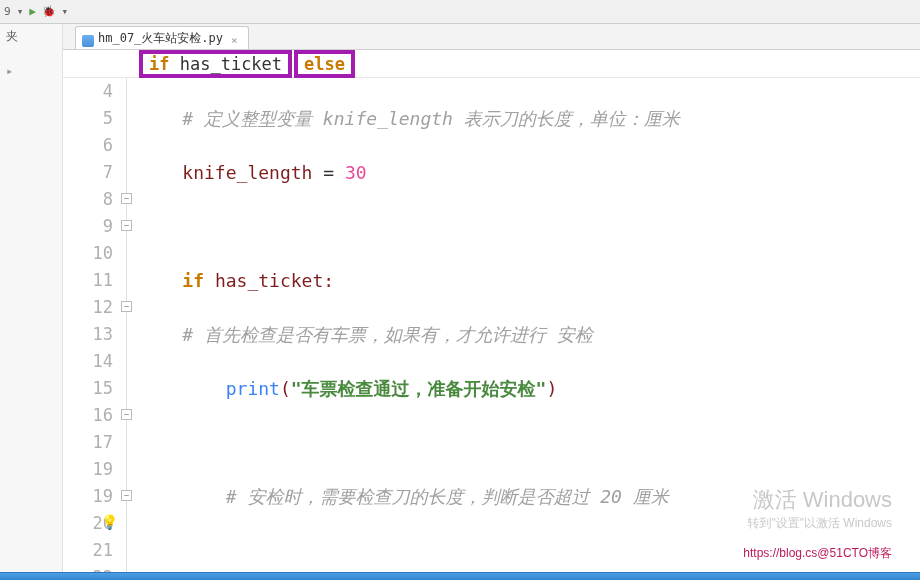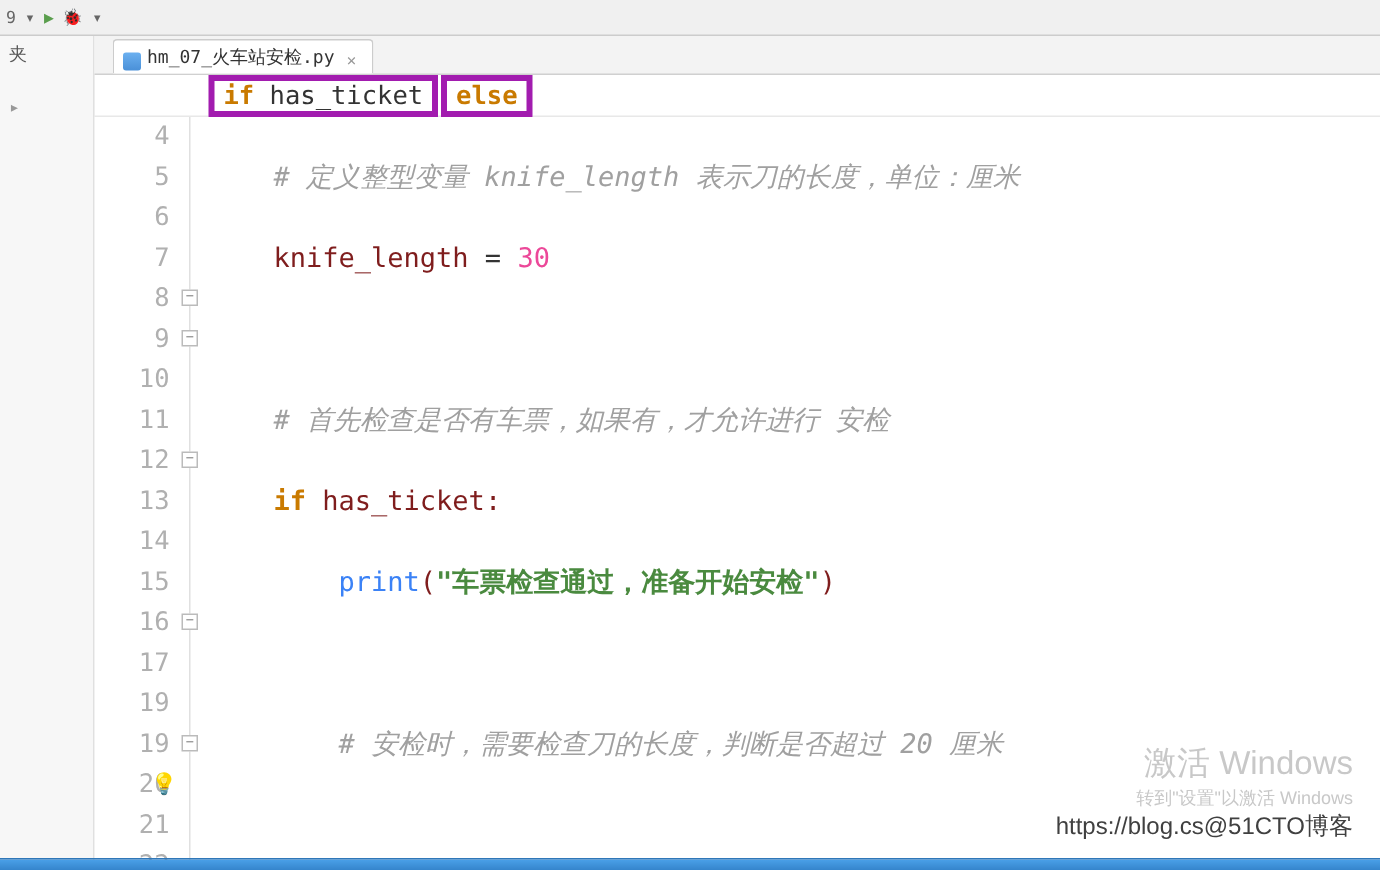--- a/index.html
+++ b/index.html
@@ -26,24 +26,24 @@
 .bulb { position:absolute; font-size:14px; }
 .code { flex:1; font-size:18px; line-height:27px; white-space:pre; font-family:"Consolas","Monaco",monospace; padding-left:2px; position:relative; }
 .line { height:27px; }
 .cm { color:#a0a0a0; font-style:italic; }
 .k { color:#c97a00; font-weight:bold; }
 .fn { color:#3b82f6; }
 .str { color:#4a8a3f; font-weight:bold; }
 .n { color:#7f1d1d; }
 .op { color:#333; }
 .num { color:#ec4899; }
-.watermark { position:absolute; right:18px; bottom:18px; text-align:right; color:#d0d0d0; font-family:"Microsoft YaHei",sans-serif; pointer-events:none; }
+.watermark { position:absolute; right:28px; bottom:18px; text-align:right; color:#d0d0d0; font-family:"Microsoft YaHei",sans-serif; pointer-events:none; }
 .watermark .big { font-size:22px; color:#c8c8c8; }
 .watermark .sm { font-size:12px; color:#c8c8c8; }
-.watermark .url { font-size:16px; color:#404040; margin-top:0; }
+.watermark .url { font-size:12px; color:#be185d; margin-top:13px; }
 .bottom-bar { position:absolute; bottom:0; left:0; right:0; height:8px; background:linear-gradient(#4aa0e8,#3585cc); border-top:1px solid #2f77b8; }
 </style>
 </head>
 <body>
 
 <div class="top-toolbar">
   <span>9</span>
   <span>▾</span>
   <span style="color:#5a9e4d;">▶</span>
   <span style="color:#5a9e4d;">🐞</span>
@@ -100,22 +100,22 @@
         <div class="fm" style="top:223px;">−</div>
         <div class="fm" style="top:331px;">−</div>
         <div class="fm" style="top:412px;">−</div>
 
         <span class="bulb" style="top:436px; left:-18px;">💡</span>
       </div>
       <div class="code">
 <div class="line"><span class="n">    </span><span class="cm"># 定义整型变量 knife_length 表示刀的长度，单位：厘米</span></div>
 <div class="line"><span class="n">    </span><span class="n">knife_length</span><span class="op"> = </span><span class="num">30</span></div>
 <div class="line"></div>
+<div class="line"><span class="n">    </span><span class="k">if</span><span class="n"> has_ticket:</span></div>
 <div class="line"><span class="n">    </span><span class="cm"># 首先检查是否有车票，如果有，才允许进行 安检</span></div>
-<div class="line"><span class="n">    </span><span class="k">if</span><span class="n"> has_ticket:</span></div>
 <div class="line"><span class="n">        </span><span class="fn">print</span><span class="n">(</span><span class="str">"车票检查通过，准备开始安检"</span><span class="n">)</span></div>
 <div class="line"></div>
 <div class="line"><span class="n">        </span><span class="cm"># 安检时，需要检查刀的长度，判断是否超过 20 厘米</span></div>
 
 
 
 
 
 
 

